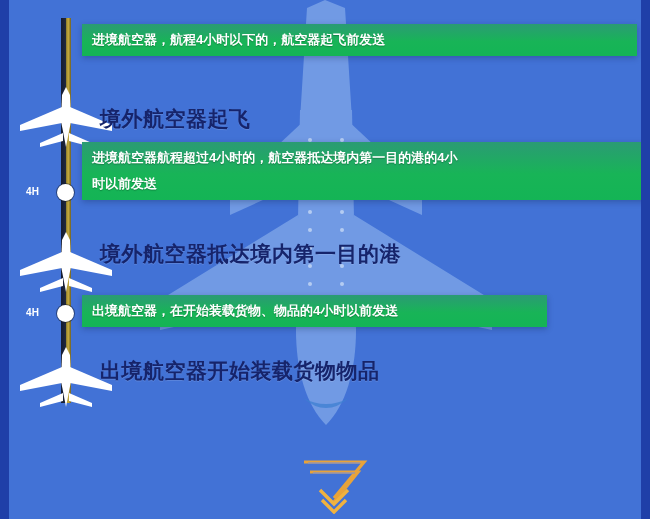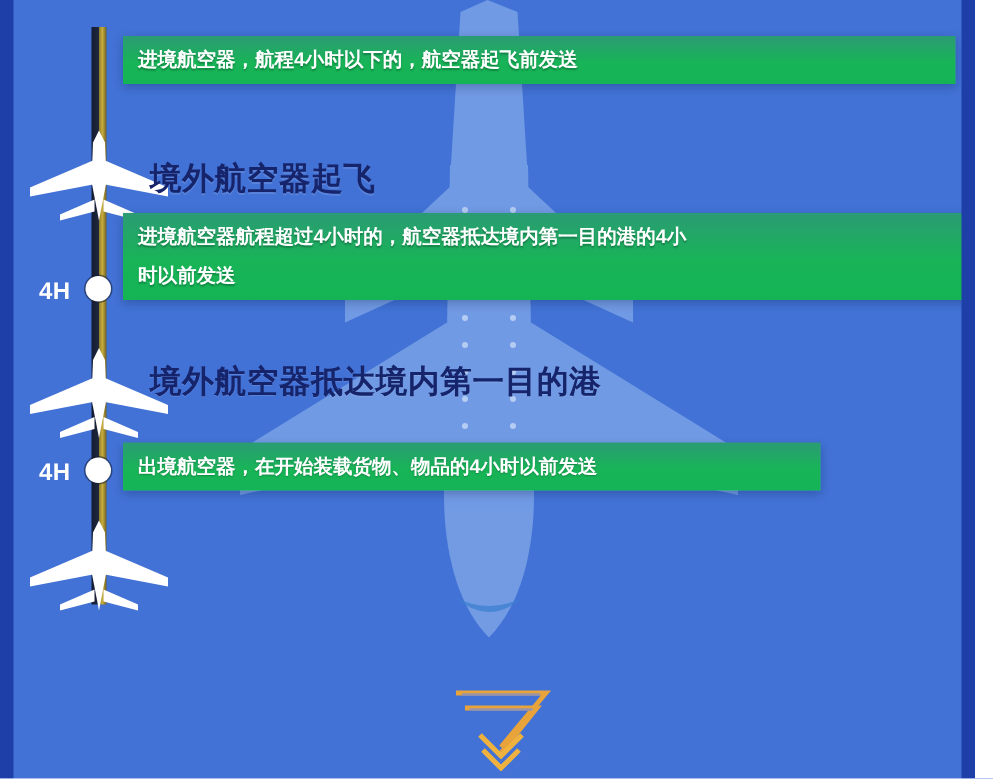--- a/index.html
+++ b/index.html
@@ -54,21 +54,21 @@
   
   .hour-dot{
     position:absolute;z-index:12;
     width:17px;height:17px;border-radius:50%;
     background:#ffffff;
     box-shadow:0 0 0 1px rgba(20,28,48,.55);
     left:57px;
   }
   .hour-label{
     position:absolute;z-index:12;
-    color:#ffffff;font-weight:bold;font-size:16px;
+    color:#ffffff;font-weight:bold;font-size:10px;
     letter-spacing:.3px;
     left:26px;
   }
 
   
   .banner{
     position:absolute;z-index:15;
     background:linear-gradient(180deg,#2b9b74 0%,#18b457 55%,#14b455 100%);
     box-shadow:0 2px 6px rgba(10,24,60,.28);
     box-sizing:border-box;
@@ -208,20 +208,21 @@
     <div class="banner-text">进境航空器航程超过4小时的，航空器抵达境内第一目的港的4小
 时以前发送</div>
   </div>
 
   <div class="heading" style="left:100px;top:240px;">境外航空器抵达境内第一目的港</div>
 
   <div class="banner" style="left:82px;top:295px;width:465px;height:32px;">
     <div class="banner-text">出境航空器，在开始装载货物、物品的4小时以前发送</div>
   </div>
 
+  <div class="heading" style="left:100px;top:357px;">出境航空器开始装载货物物品</div>
 
 
   <svg class="chevron-mark" viewBox="0 0 72 62">
     <g fill="none" stroke="#e8a33a" stroke-width="3.2" stroke-linejoin="miter">
       <polyline points="6,10 66,10 36,46"></polyline>
       <polyline points="12,20 60,20 36,50"></polyline>
     </g>
     <g fill="none" stroke="#f0b23f" stroke-width="3.4">
       <polyline points="22,38 36,52 50,38"></polyline>
       <polyline points="24,48 36,60 48,48"></polyline>

